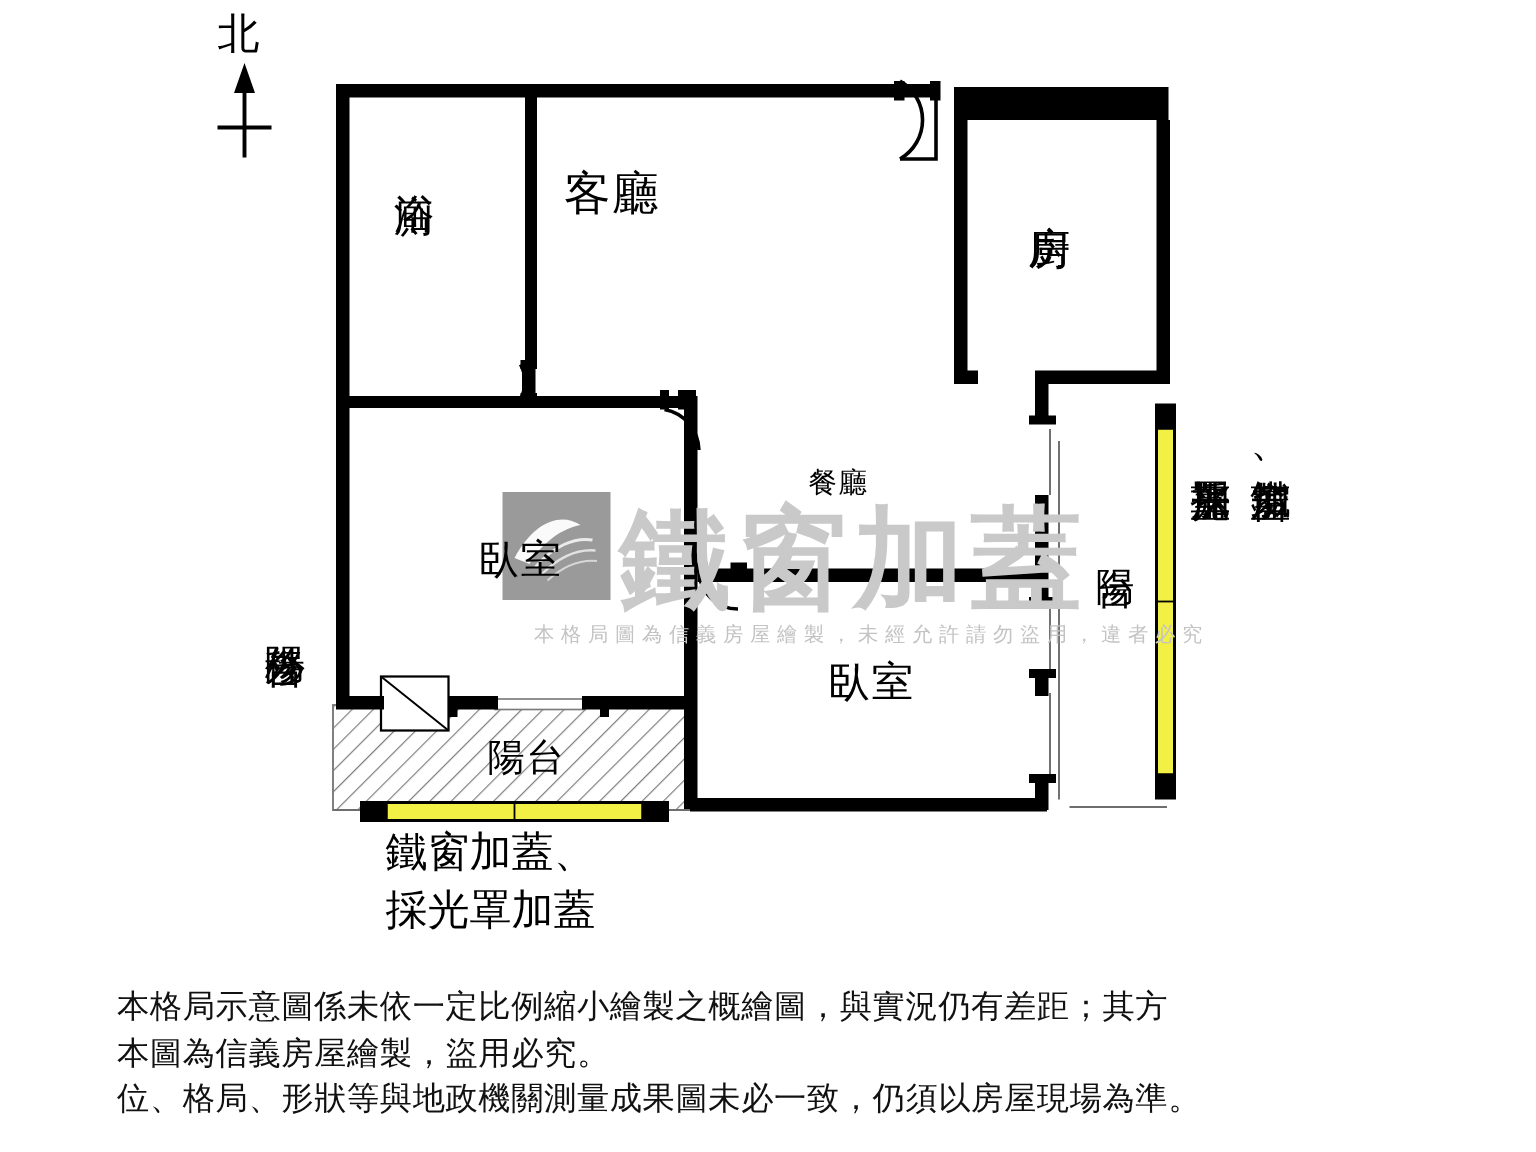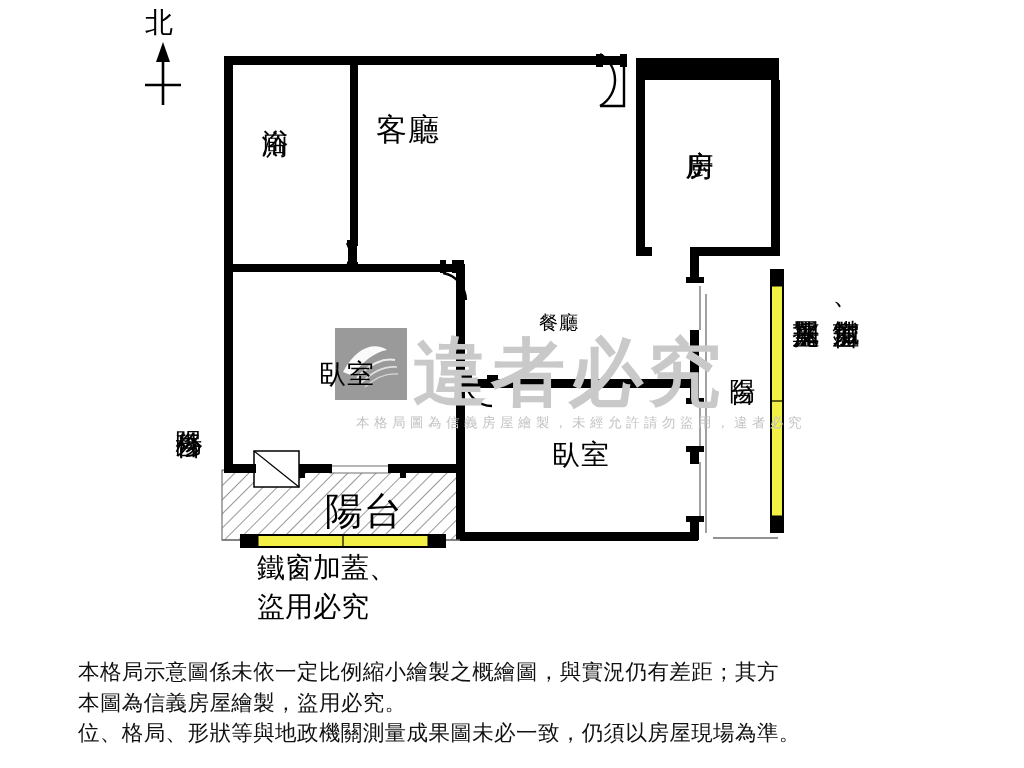--- a/index.html
+++ b/index.html
@@ -219,49 +219,49 @@
 
 <div id="wm">
   <div id="wm-logo">
     <svg width="72" height="72" viewBox="0 0 72 72">
       <path d="M8 44 C 22 18, 40 14, 52 22 C 40 24, 26 34, 18 48 Z" fill="#ffffff" opacity="0.95"></path>
       <path d="M22 50 C 34 36, 48 30, 60 32" stroke="#ffffff" stroke-width="2" fill="none" opacity="0.8"></path>
       <path d="M26 55 C 38 43, 50 38, 62 39" stroke="#ffffff" stroke-width="1.6" fill="none" opacity="0.7"></path>
       <path d="M30 59 C 41 49, 52 45, 63 46" stroke="#ffffff" stroke-width="1.3" fill="none" opacity="0.6"></path>
     </svg>
   </div>
-  <div id="wm-word" class="cjk">違者必究</div>
+  <div id="wm-word" class="cjk">鐵窗加蓋</div>
   <div id="wm-sub" class="cjk">本格局圖為信義房屋繪製，未經允許請勿盜用，違者必究</div>
 </div>
 
 <div id="northlabel" class="cjk">北</div>
 
 <div class="vtext roomlabel-v" style="left:262px;top:108px;font-size:27px;">浴廁</div>
 
 <div class="htext roomlabel" style="left:376px;top:114px;font-size:31px;">客廳</div>
 
 <div class="vtext roomlabel-v" style="left:685px;top:128px;font-size:28px;">廚房</div>
 
 <div class="htext roomlabel" style="left:539px;top:313px;font-size:19px;">餐廳</div>
 
 <div class="htext roomlabel" style="left:319px;top:360px;font-size:27px;">臥室</div>
 
 <div class="htext roomlabel" style="left:552px;top:441px;font-size:28px;">臥室</div>
 
 <div class="vtext roomlabel-v" style="left:730px;top:359px;font-size:26px;">陽台</div>
 
-<div class="htext roomlabel" style="left:325px;top:492px;font-size:38px;">陽台</div>
+<div class="htext roomlabel" style="left:325px;top:492px;font-size:25px;">陽台</div>
 
 <div class="vtext anno-v" style="left:176px;top:410px;font-size:27px;">陽台外移</div>
 
 <div class="vtext anno-v" style="left:833px;top:299px;font-size:27px;">鐵窗加蓋、</div>
 
 <div class="vtext anno-v" style="left:793px;top:299px;font-size:27px;">採光罩加蓋</div>
 
 <div class="htext anno" style="left:257px;top:554px;font-size:28px;">鐵窗加蓋、</div>
 
-<div class="htext anno" style="left:257px;top:593px;font-size:28px;">盜用必究</div>
+<div class="htext anno" style="left:257px;top:593px;font-size:28px;">採光罩加蓋</div>
 
 <div id="disclaimer">
   <div>本格局示意圖係未依一定比例縮小繪製之概繪圖，與實況仍有差距；其方</div>
   <div>本圖為信義房屋繪製，盜用必究。</div>
   <div>位、格局、形狀等與地政機關測量成果圖未必一致，仍須以房屋現場為準。</div>
 </div>
 
 </body></html>

